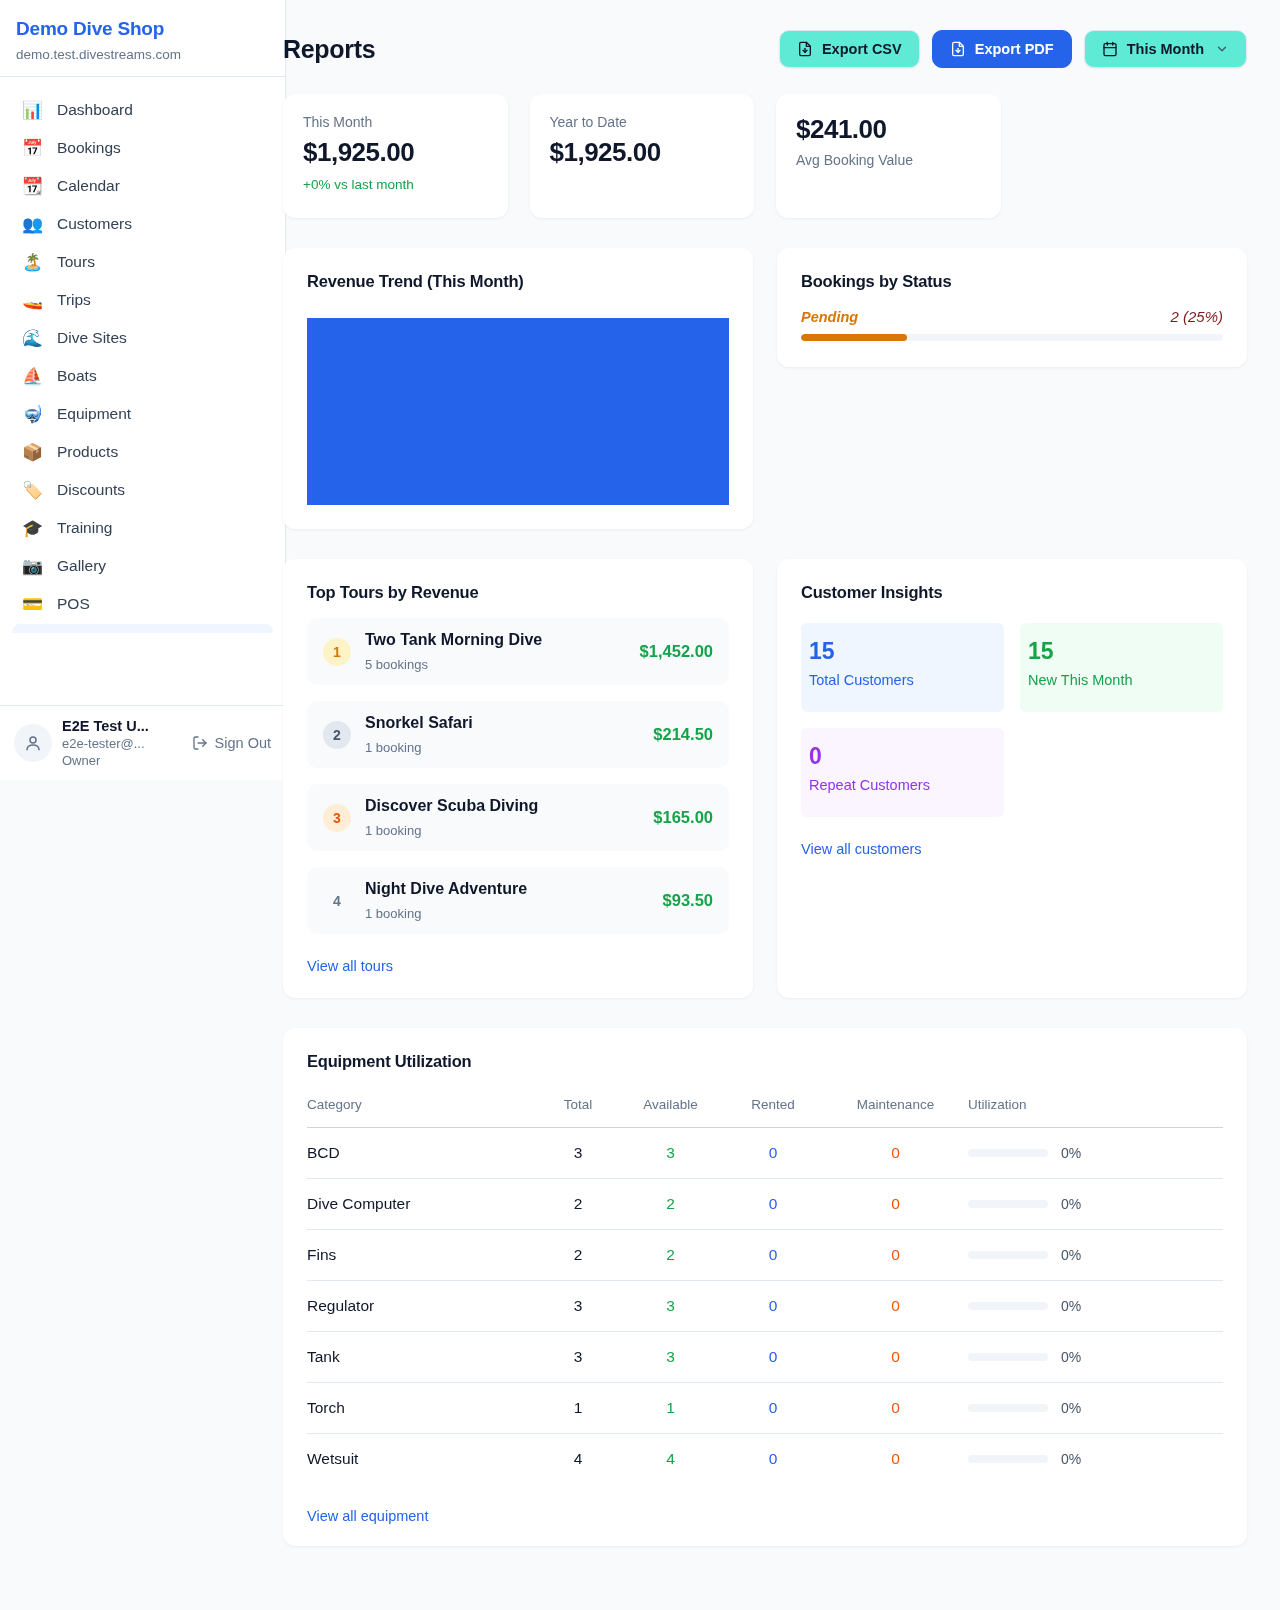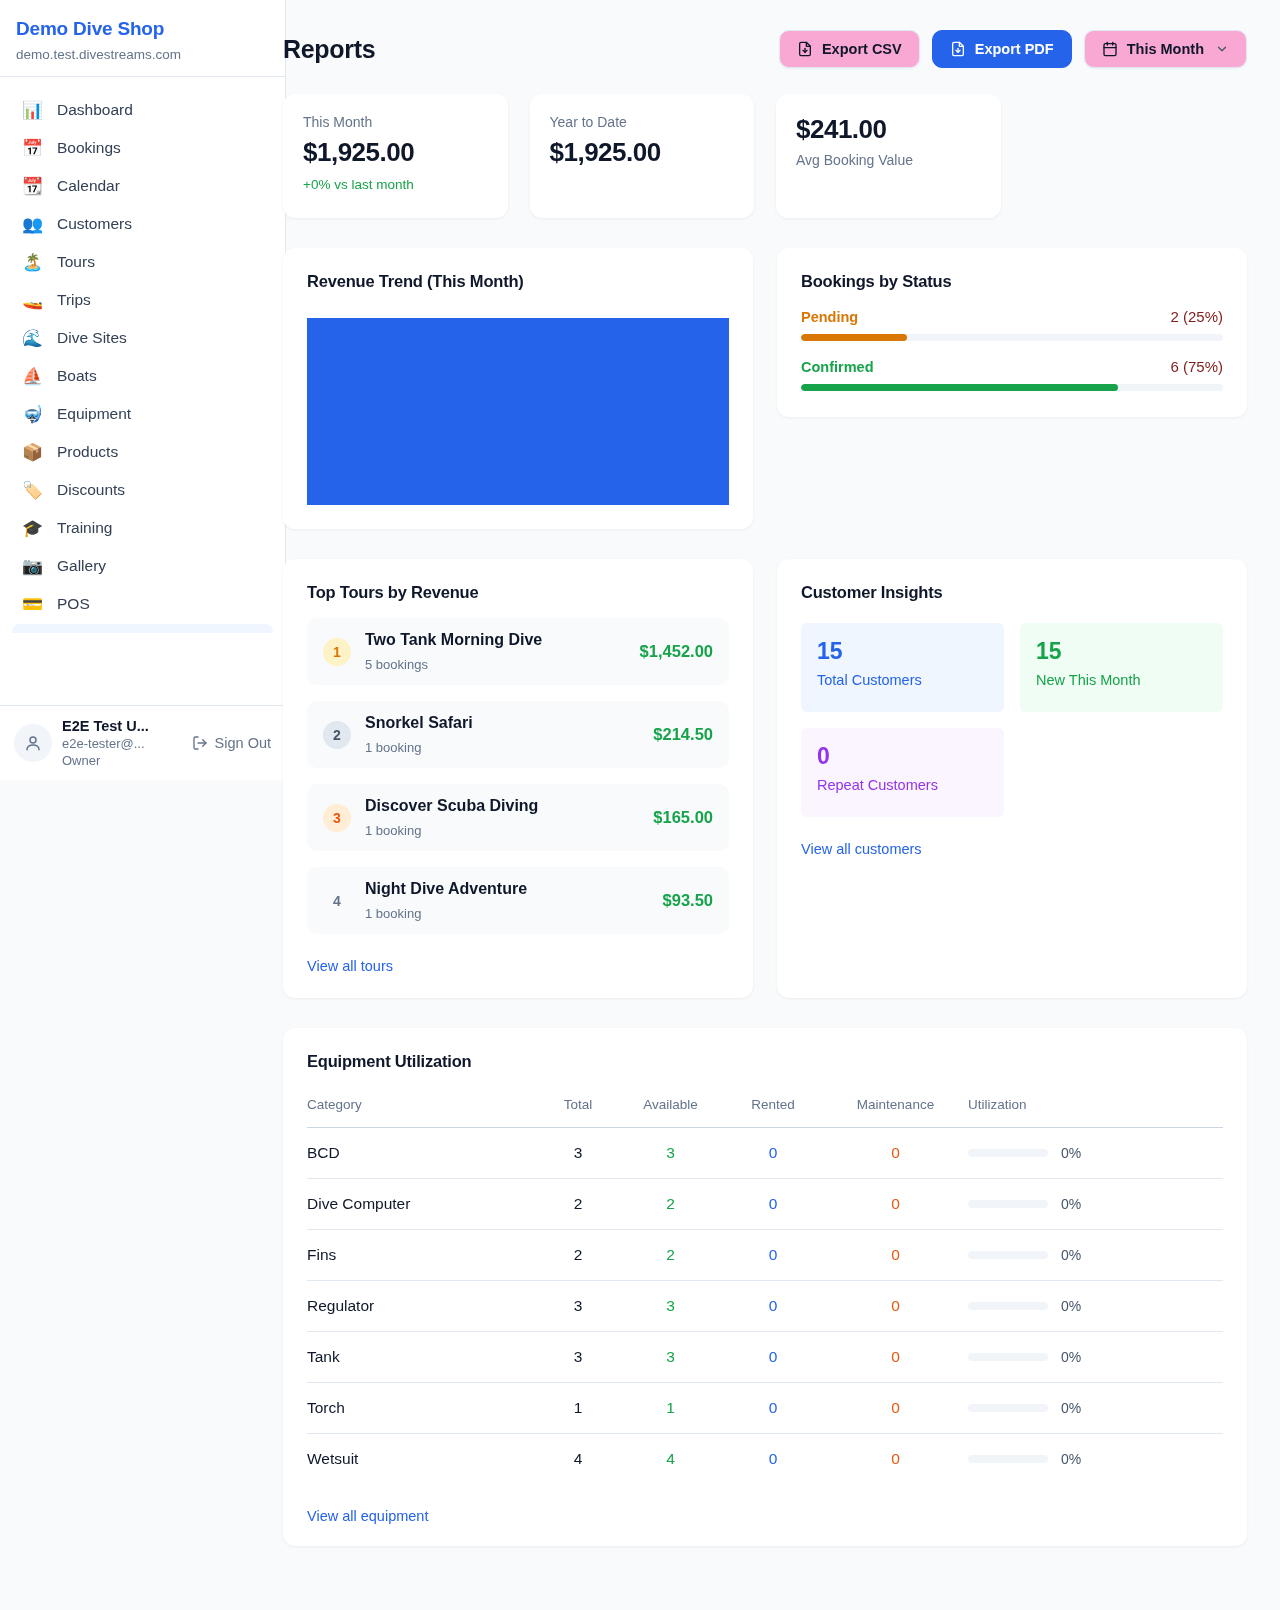--- a/index.html
+++ b/index.html
@@ -51,21 +51,21 @@
   .main { position:absolute; left:250px; top:0; width:1030px; padding:30px 33px 40px; }
 
   .page-header { display:flex; align-items:center; justify-content:space-between; }
   .page-title { font-size:25px; font-weight:bold; letter-spacing:-0.3px; }
   .header-actions { display:flex; gap:12px; }
   .btn {
     height:38px; border-radius:10px; padding:0 17px; font-size:14.5px; font-weight:600;
     display:inline-flex; align-items:center; gap:9px; cursor:pointer;
     font-family:"Liberation Sans", sans-serif;
   }
-  .btn-outline { background:#f9a8d4; border:1px solid #e2e8f0; color:#0f172a; box-shadow:0 1px 2px rgba(15,23,42,.05); }
+  .btn-outline { background:#5eead4; border:1px solid #e2e8f0; color:#0f172a; box-shadow:0 1px 2px rgba(15,23,42,.05); }
   .btn-primary { background:#2563eb; border:1px solid #2563eb; color:#fff; }
   .chev { margin-left:2px; }
 
   .card { background:#fff; border-radius:12px; box-shadow:0 1px 3px rgba(15,23,42,.06); }
 
   
   .stats-row { display:grid; grid-template-columns:repeat(4,1fr); gap:22px; margin-top:26px; }
   .stat-card { padding:20px; height:124px; }
   .stat-label { font-size:14px; color:#64748b; }
   .stat-value { font-size:26px; font-weight:bold; color:#0f172a; margin-top:7px; letter-spacing:-0.5px; }
@@ -73,21 +73,21 @@
   .stat-card.value-first .stat-value { margin-top:0; }
   .stat-card.value-first .stat-label { margin-top:7px; }
 
   
   .charts-row { display:grid; grid-template-columns:1fr 1fr; gap:24px; margin-top:30px; align-items:start; }
   .card-title { font-size:16.5px; font-weight:bold; color:#0f172a; letter-spacing:-0.2px; }
   .revenue-card { padding:24px; }
   .chart-area { margin-top:27px; height:187px; background:#2563eb; }
   .status-card { padding:24px 24px 26px; }
   .status-row { margin-top:17px; }
-  .status-head { display:flex; justify-content:space-between; align-items:center; }
+  .status-head { display:flex; justify-content:space-between; align-items:center;font-style:italic; }
   .status-label { font-size:14.5px; font-weight:600; }
   .status-label.pending { color:#d97706; }
   .status-label.confirmed { color:#16a34a; }
   .status-value { font-size:15px; color:#7f1d1d; }
   .track { height:7px; background:#f1f5f9; border-radius:4px; margin-top:9px; overflow:hidden; }
   .fill { height:100%; border-radius:4px; }
   .fill.pending { background:#d97706; }
   .fill.confirmed { background:#16a34a; }
 
   
@@ -106,21 +106,21 @@
   .rank-2 { background:#e2e8f0; color:#475569; }
   .rank-3 { background:#ffedd5; color:#ea580c; }
   .rank-4 { background:transparent; color:#64748b; }
   .tour-name { font-size:16px; font-weight:600; color:#0f172a; }
   .tour-sub { font-size:13px; color:#64748b; margin-top:8px; }
   .tour-amount { margin-left:auto; font-size:16.5px; font-weight:bold; color:#16a34a; }
   .view-link { display:block; text-align:left; color:#2563eb; font-size:14.5px; margin-top:24px; text-decoration:none; cursor:pointer; }
 
   .insights-card { padding:24px; }
   .tiles { display:grid; grid-template-columns:1fr 1fr; gap:16px; margin-top:21px; }
-  .tile { border-radius:6px; padding:15px 16px; height:89px; }
+  .tile { border-radius:6px; padding:15px 8px; height:89px; }
   .tile-value { font-size:23px; font-weight:bold; }
   .tile-label { font-size:14.5px; margin-top:7px; }
   .tile-blue   { background:#eff6ff; } .tile-blue .tile-value, .tile-blue .tile-label { color:#2563eb; }
   .tile-green  { background:#f0fdf4; } .tile-green .tile-value, .tile-green .tile-label { color:#16a34a; }
   .tile-purple { background:#faf5ff; } .tile-purple .tile-value, .tile-purple .tile-label { color:#9333ea; }
   .tile-orange { background:#ffedd5; } .tile-orange .tile-value, .tile-orange .tile-label { color:#ea580c; }
 
   
   .equip-card { margin-top:30px; padding:24px 24px 22px; }
   table { width:100%; border-collapse:collapse; margin-top:16px; }
@@ -297,29 +297,20 @@
       <div class="card-title">Bookings by Status</div>
       <div class="status-row">
         <div class="status-head">
           <span class="status-label pending">Pending</span>
           <span class="status-value">2 (25%)</span>
         </div>
         <div class="track">
           <div class="fill pending" style="width: 25%;"></div>
         </div>
       </div>
-      <div class="status-row">
-        <div class="status-head">
-          <span class="status-label confirmed">Confirmed</span>
-          <span class="status-value">6 (75%)</span>
-        </div>
-        <div class="track">
-          <div class="fill confirmed" style="width: 75%;"></div>
-        </div>
-      </div>
     </div>
   </div>
 
   <div class="mid-row">
     <div class="card tours-card">
       <div class="card-title">Top Tours by Revenue</div>
 
       <div class="tour-item">
         <div class="rank rank-1">1</div>
         <div>

